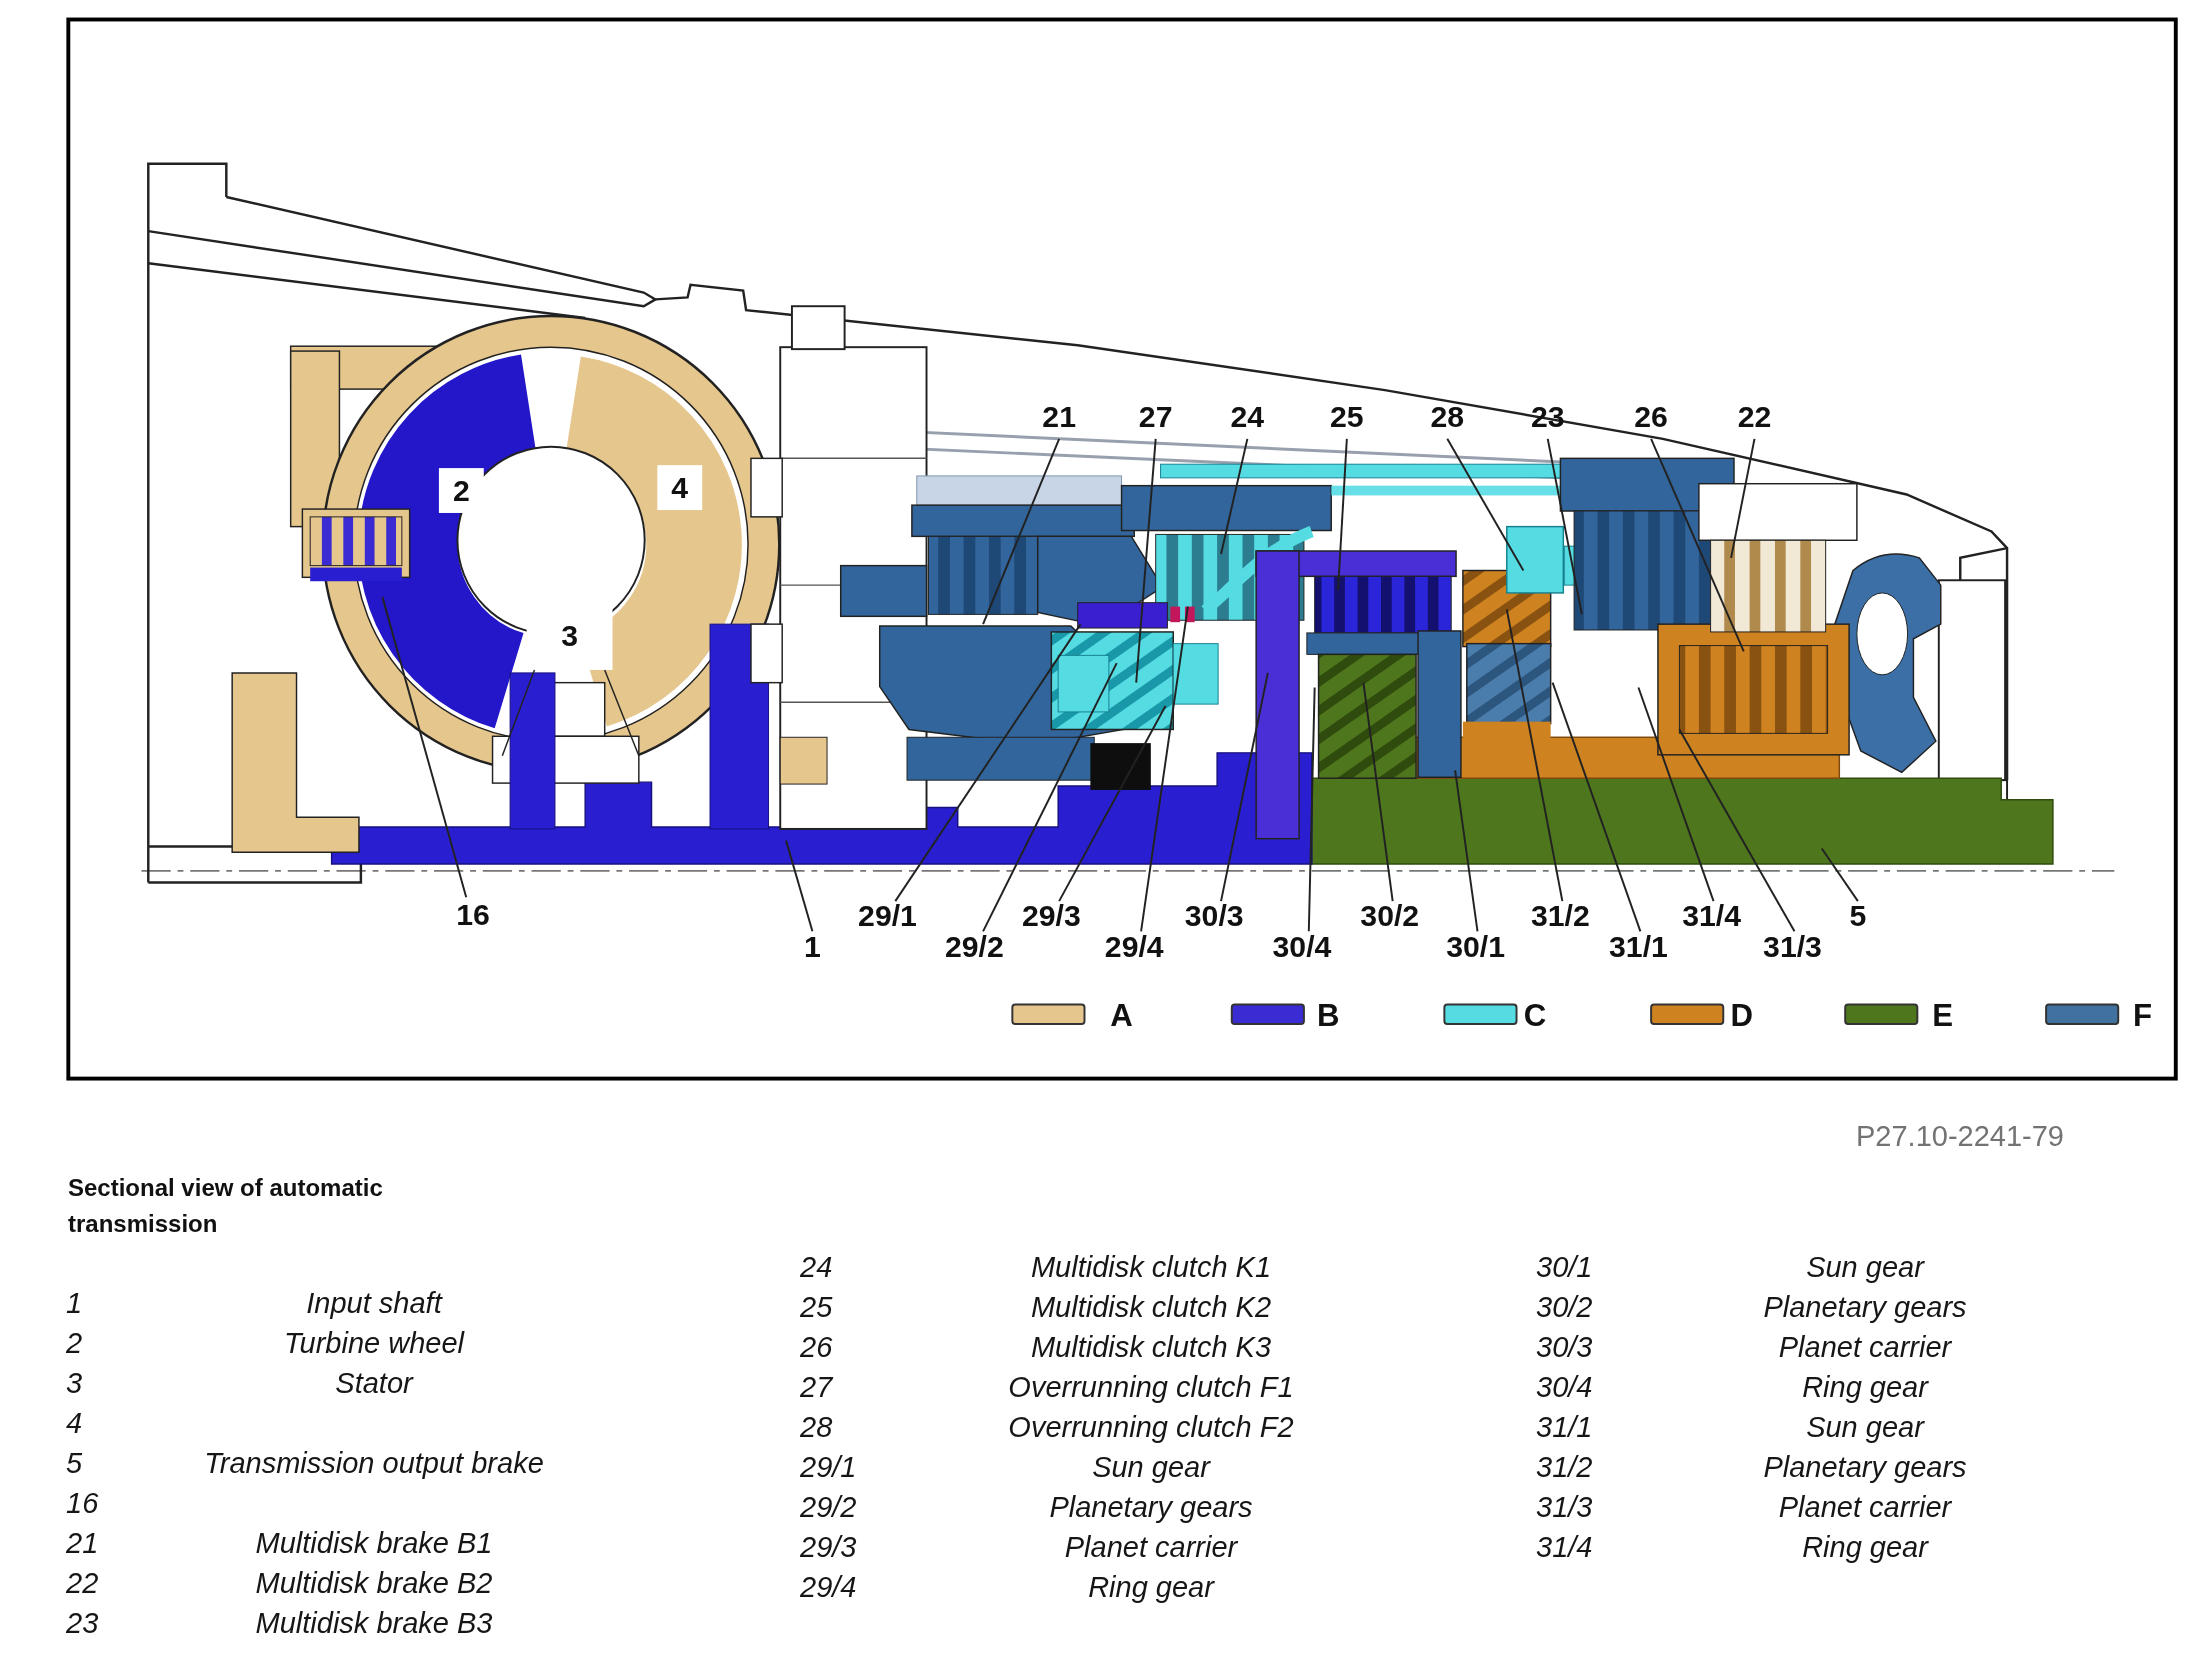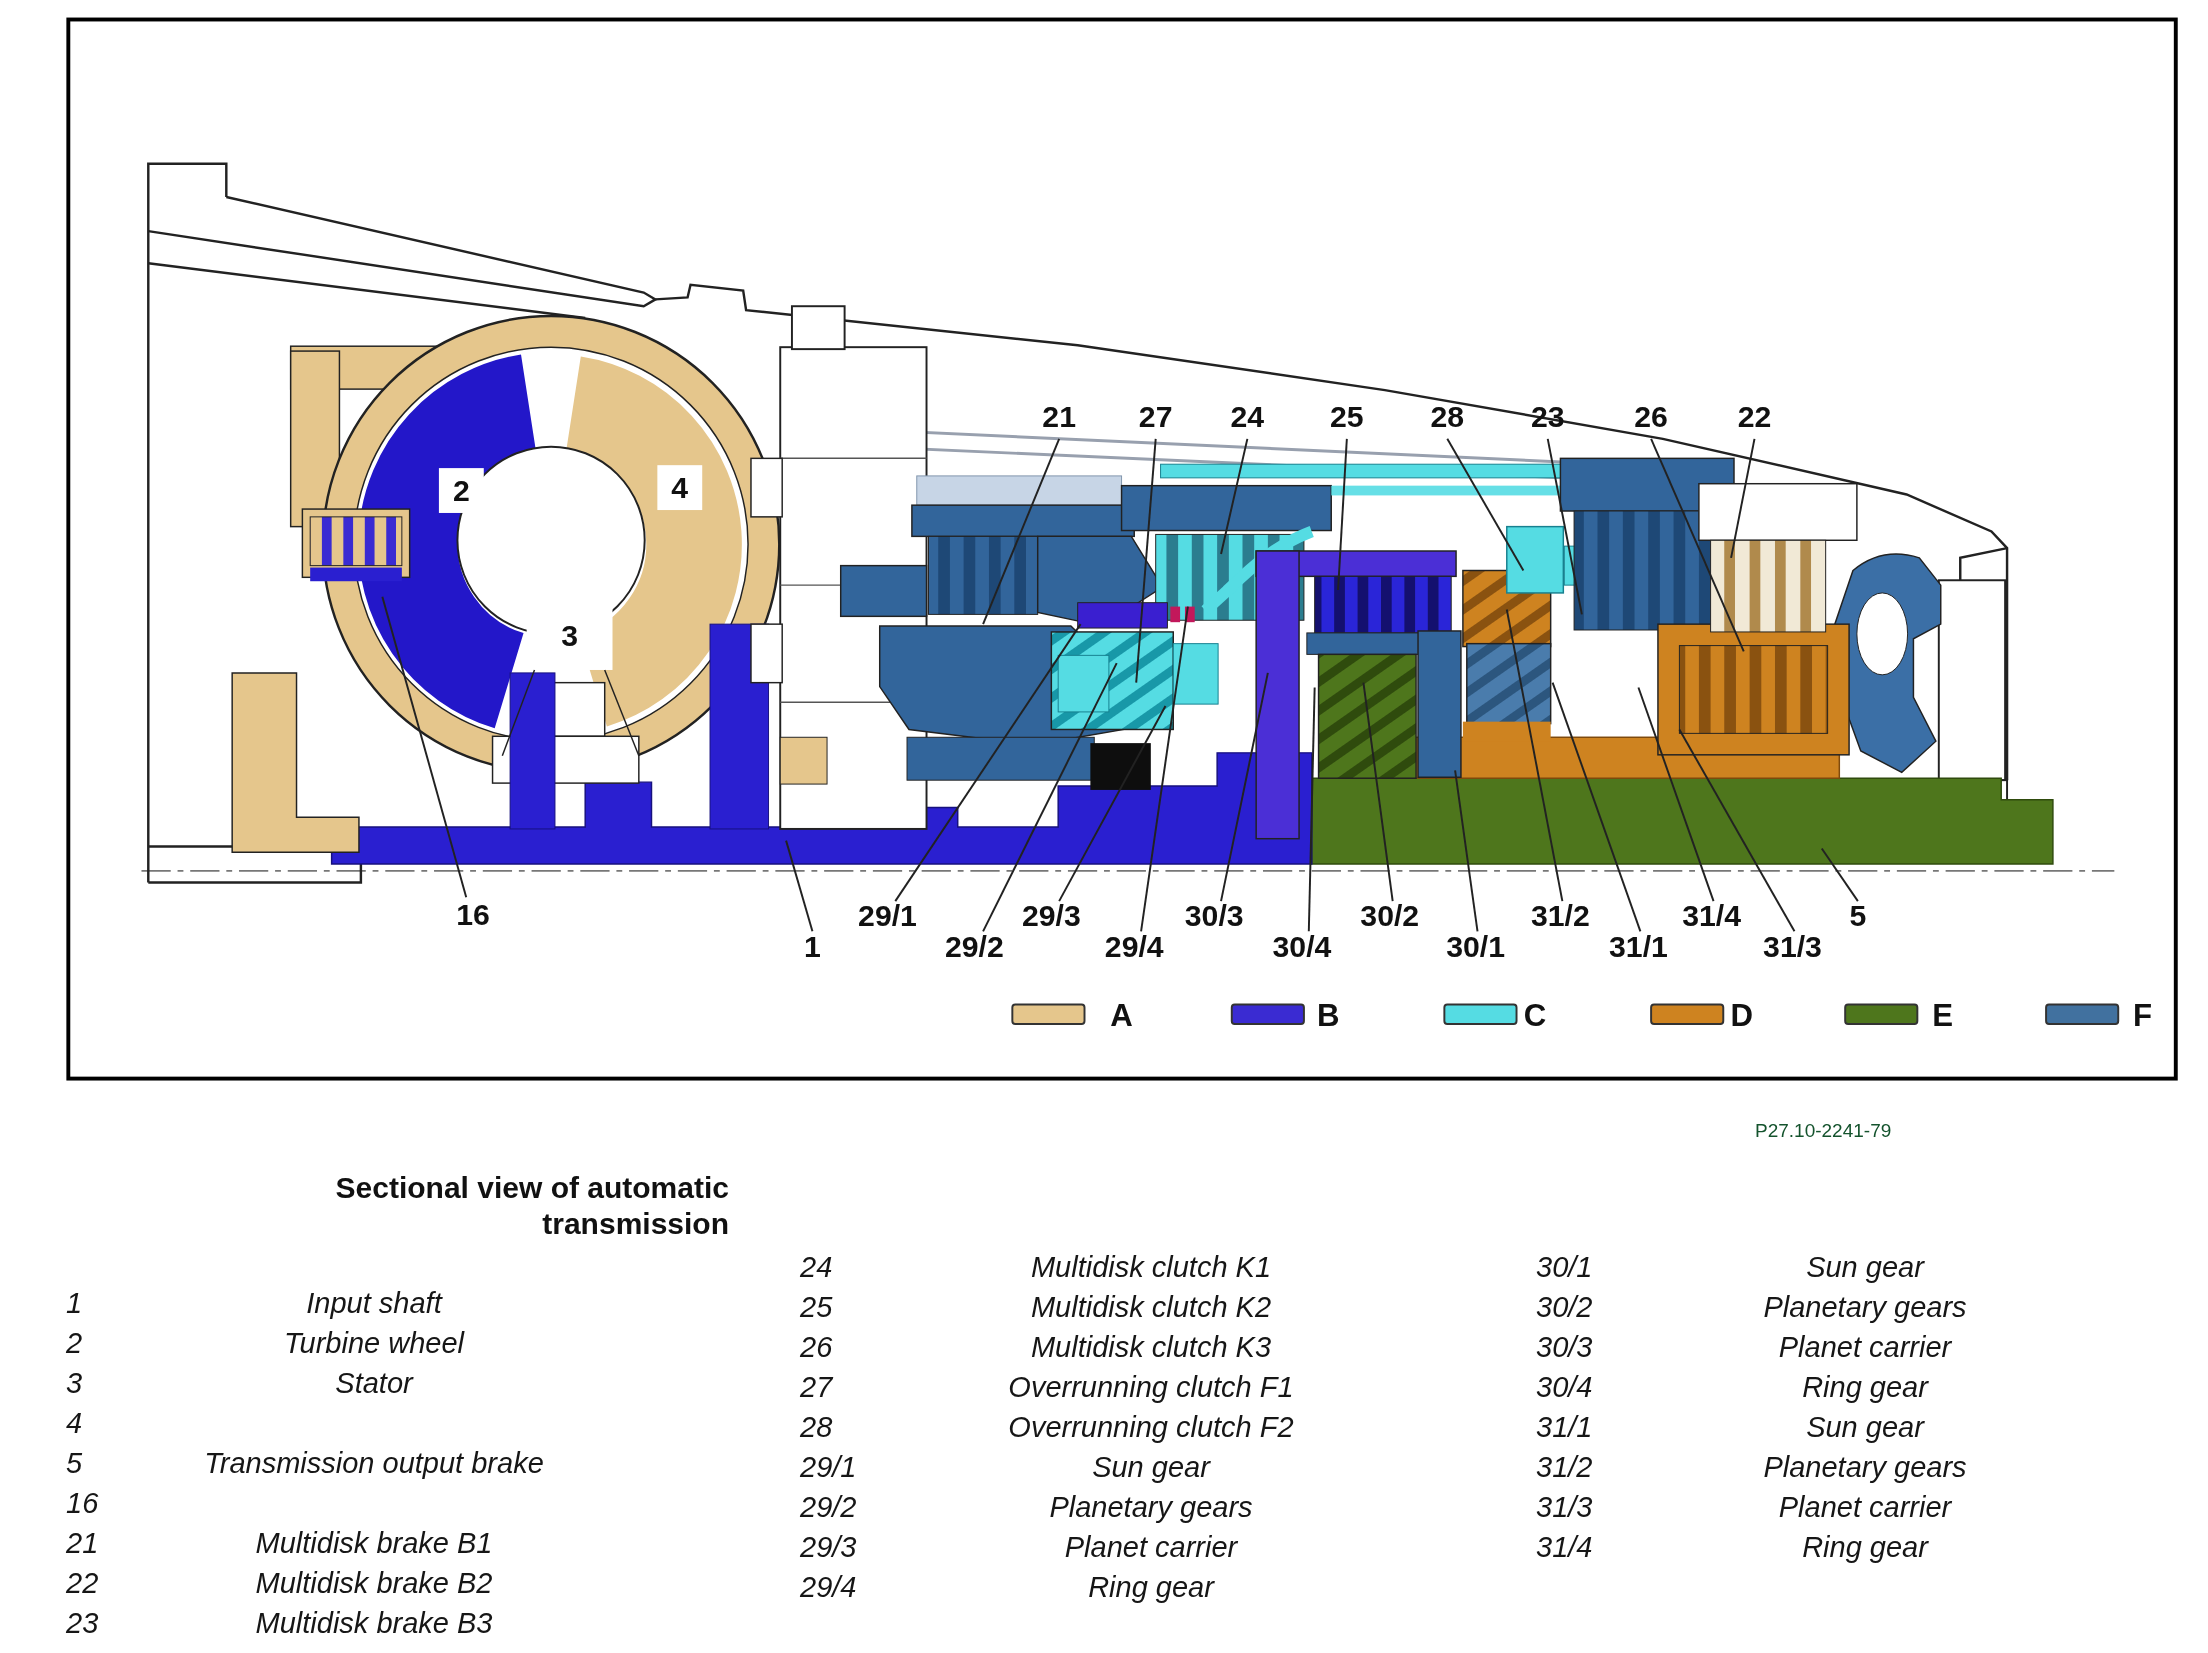--- a/index.html
+++ b/index.html
@@ -2,24 +2,24 @@
 <html><head>
 <meta charset="utf-8">
 <style>
   html,body{margin:0;padding:0;background:#fff;}
   .page{position:relative;width:2209px;height:1653px;background:#fff;overflow:hidden;
         font-family:"Liberation Sans",sans-serif;color:#111;}
   svg text{font-family:"Liberation Sans",sans-serif;}
   .callout{font-weight:bold;font-size:31px;fill:#111;}
   .legend-letter{font-weight:bold;font-size:32px;fill:#111;}
   .plate-num{font-weight:bold;font-size:31px;fill:#111;}
-  .ref-number{position:absolute;left:1755px;top:1120px;width:410px;text-align:left;
-              font-size:19px;color:#14532d;}
-  .caption{position:absolute;left:46px;top:1170px;width:683px;font-size:30px;font-weight:bold;
-           line-height:36px;color:#111;text-align:right;}
+  .ref-number{position:absolute;left:1755px;top:1120px;width:410px;text-align:center;
+              font-size:29px;color:#737373;}
+  .caption{position:absolute;left:68px;top:1170px;width:683px;font-size:24px;font-weight:bold;
+           line-height:36px;color:#111;}
   .parts-col{position:absolute;font-size:29px;font-style:italic;color:#161616;}
   .parts-col .row{display:flex;height:40px;align-items:center;}
   .parts-col .num{flex:0 0 auto;}
   .parts-col .nm{flex:1 1 auto;text-align:center;}
   #col1{left:66px;top:1283px;width:546px;} #col1 .num{width:70px;}
   #col2{left:800px;top:1247px;width:585px;} #col2 .num{width:117px;}
   #col3{left:1536px;top:1247px;width:546px;} #col3 .num{width:112px;}
 </style>
 </head>
 <body>

